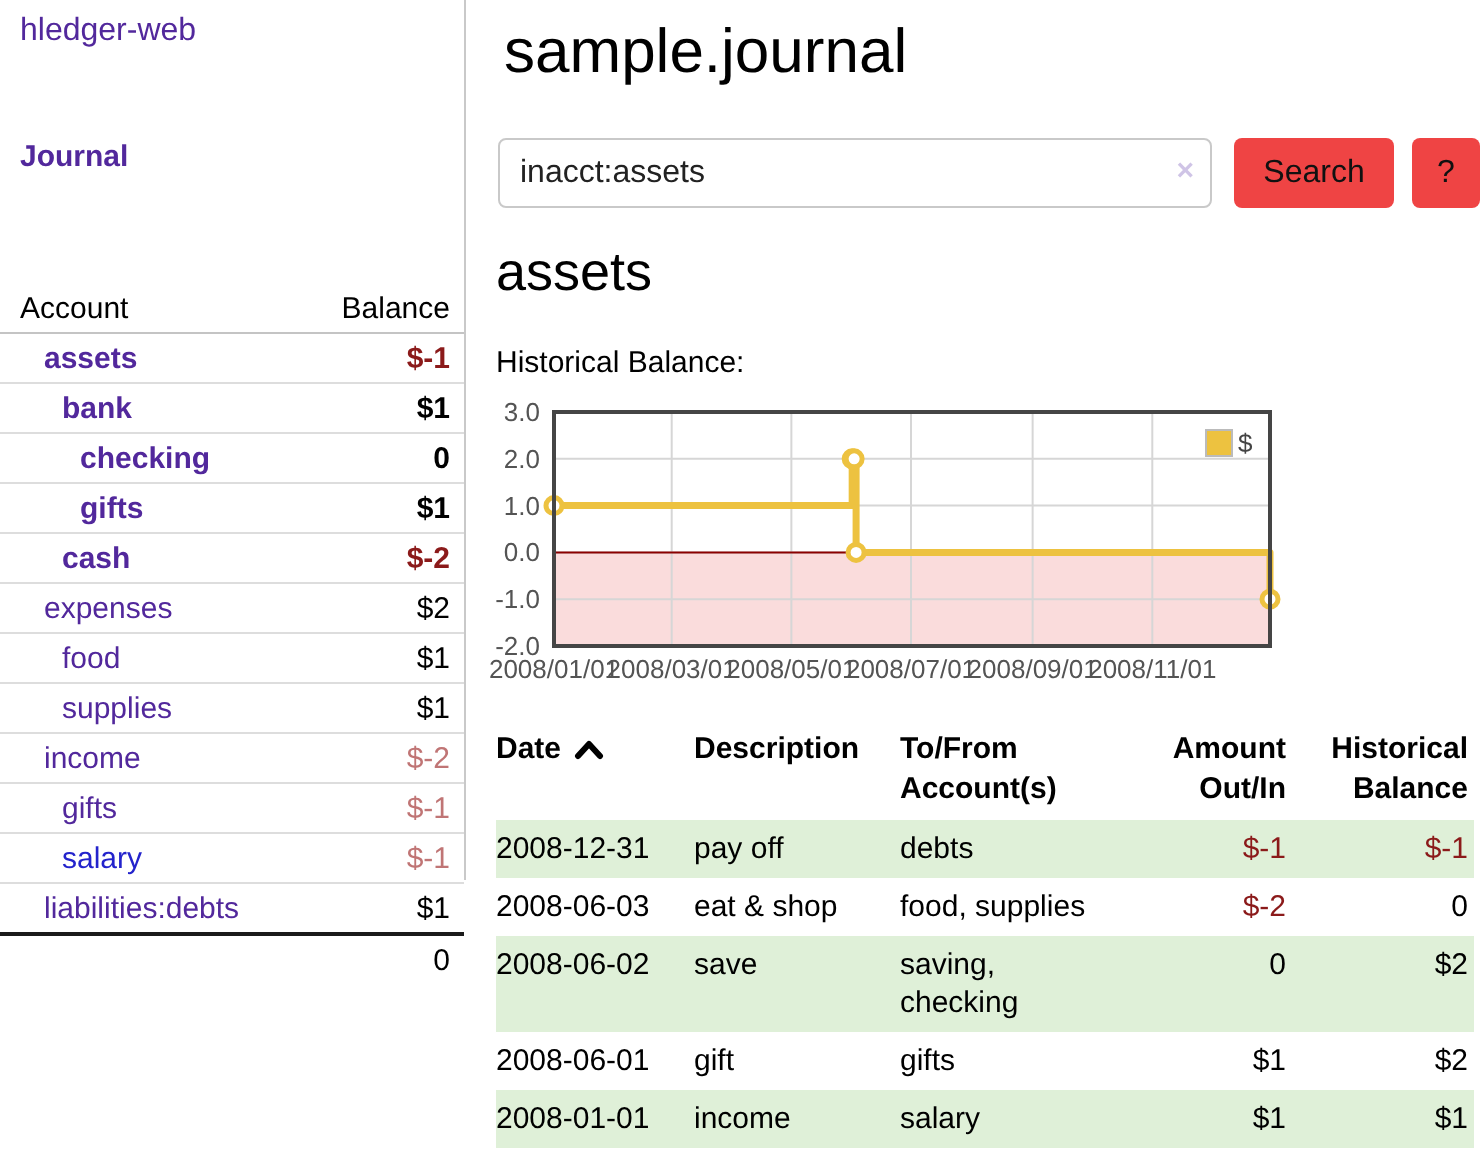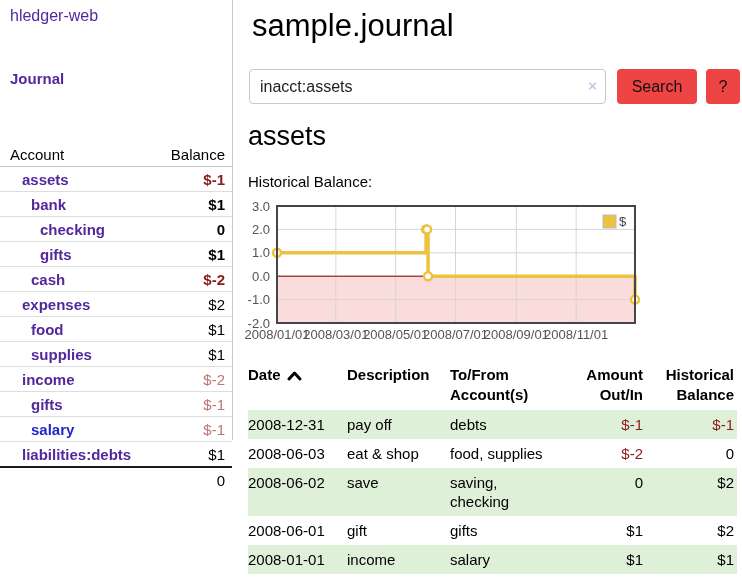--- a/index.html
+++ b/index.html
@@ -11,21 +11,21 @@
   .sidebar{position:absolute;left:0;top:0;width:232px;height:440px;border-right:1px solid #c9c9c9;}
   .brand{position:absolute;left:10px;top:7px;font-size:16px;color:#52289c;}
   .nav-journal{position:absolute;left:10px;top:70px;font-size:15px;color:#52289c;font-weight:bold;}
   .balance-table{position:absolute;left:0;top:104px;width:232px;border-collapse:collapse;font-size:15px;margin-top:38px;}
   .balance-table th,.balance-table td{padding:0;height:24px;vertical-align:middle;}
   .balance-table tr{border-bottom:1px solid #ddd;}
   .balance-table tr.hdr{border-bottom:1px solid #c4c4c4;}
   .balance-table th{font-weight:normal;text-align:left;}
   .acct-h{padding-left:10px !important;}
   .bal-h,.bal{text-align:right !important;padding-right:7px !important;}
-  .acct a{color:#52289c;font-weight:bold;}
+  .acct a{color:#52289c;}
   .acct a.blue{color:#2323cc;}
   .lvl1{padding-left:22px !important;}
   .lvl2{padding-left:31px !important;}
   .lvl3{padding-left:40px !important;}
   tr.sel td, tr.sel a{font-weight:bold;}
   .neg{color:#8b1a1a;}
   .neg-light{color:#c07575;}
   tr.total-row{border-top:2px solid #1a1a1a;border-bottom:none;}
 
   

